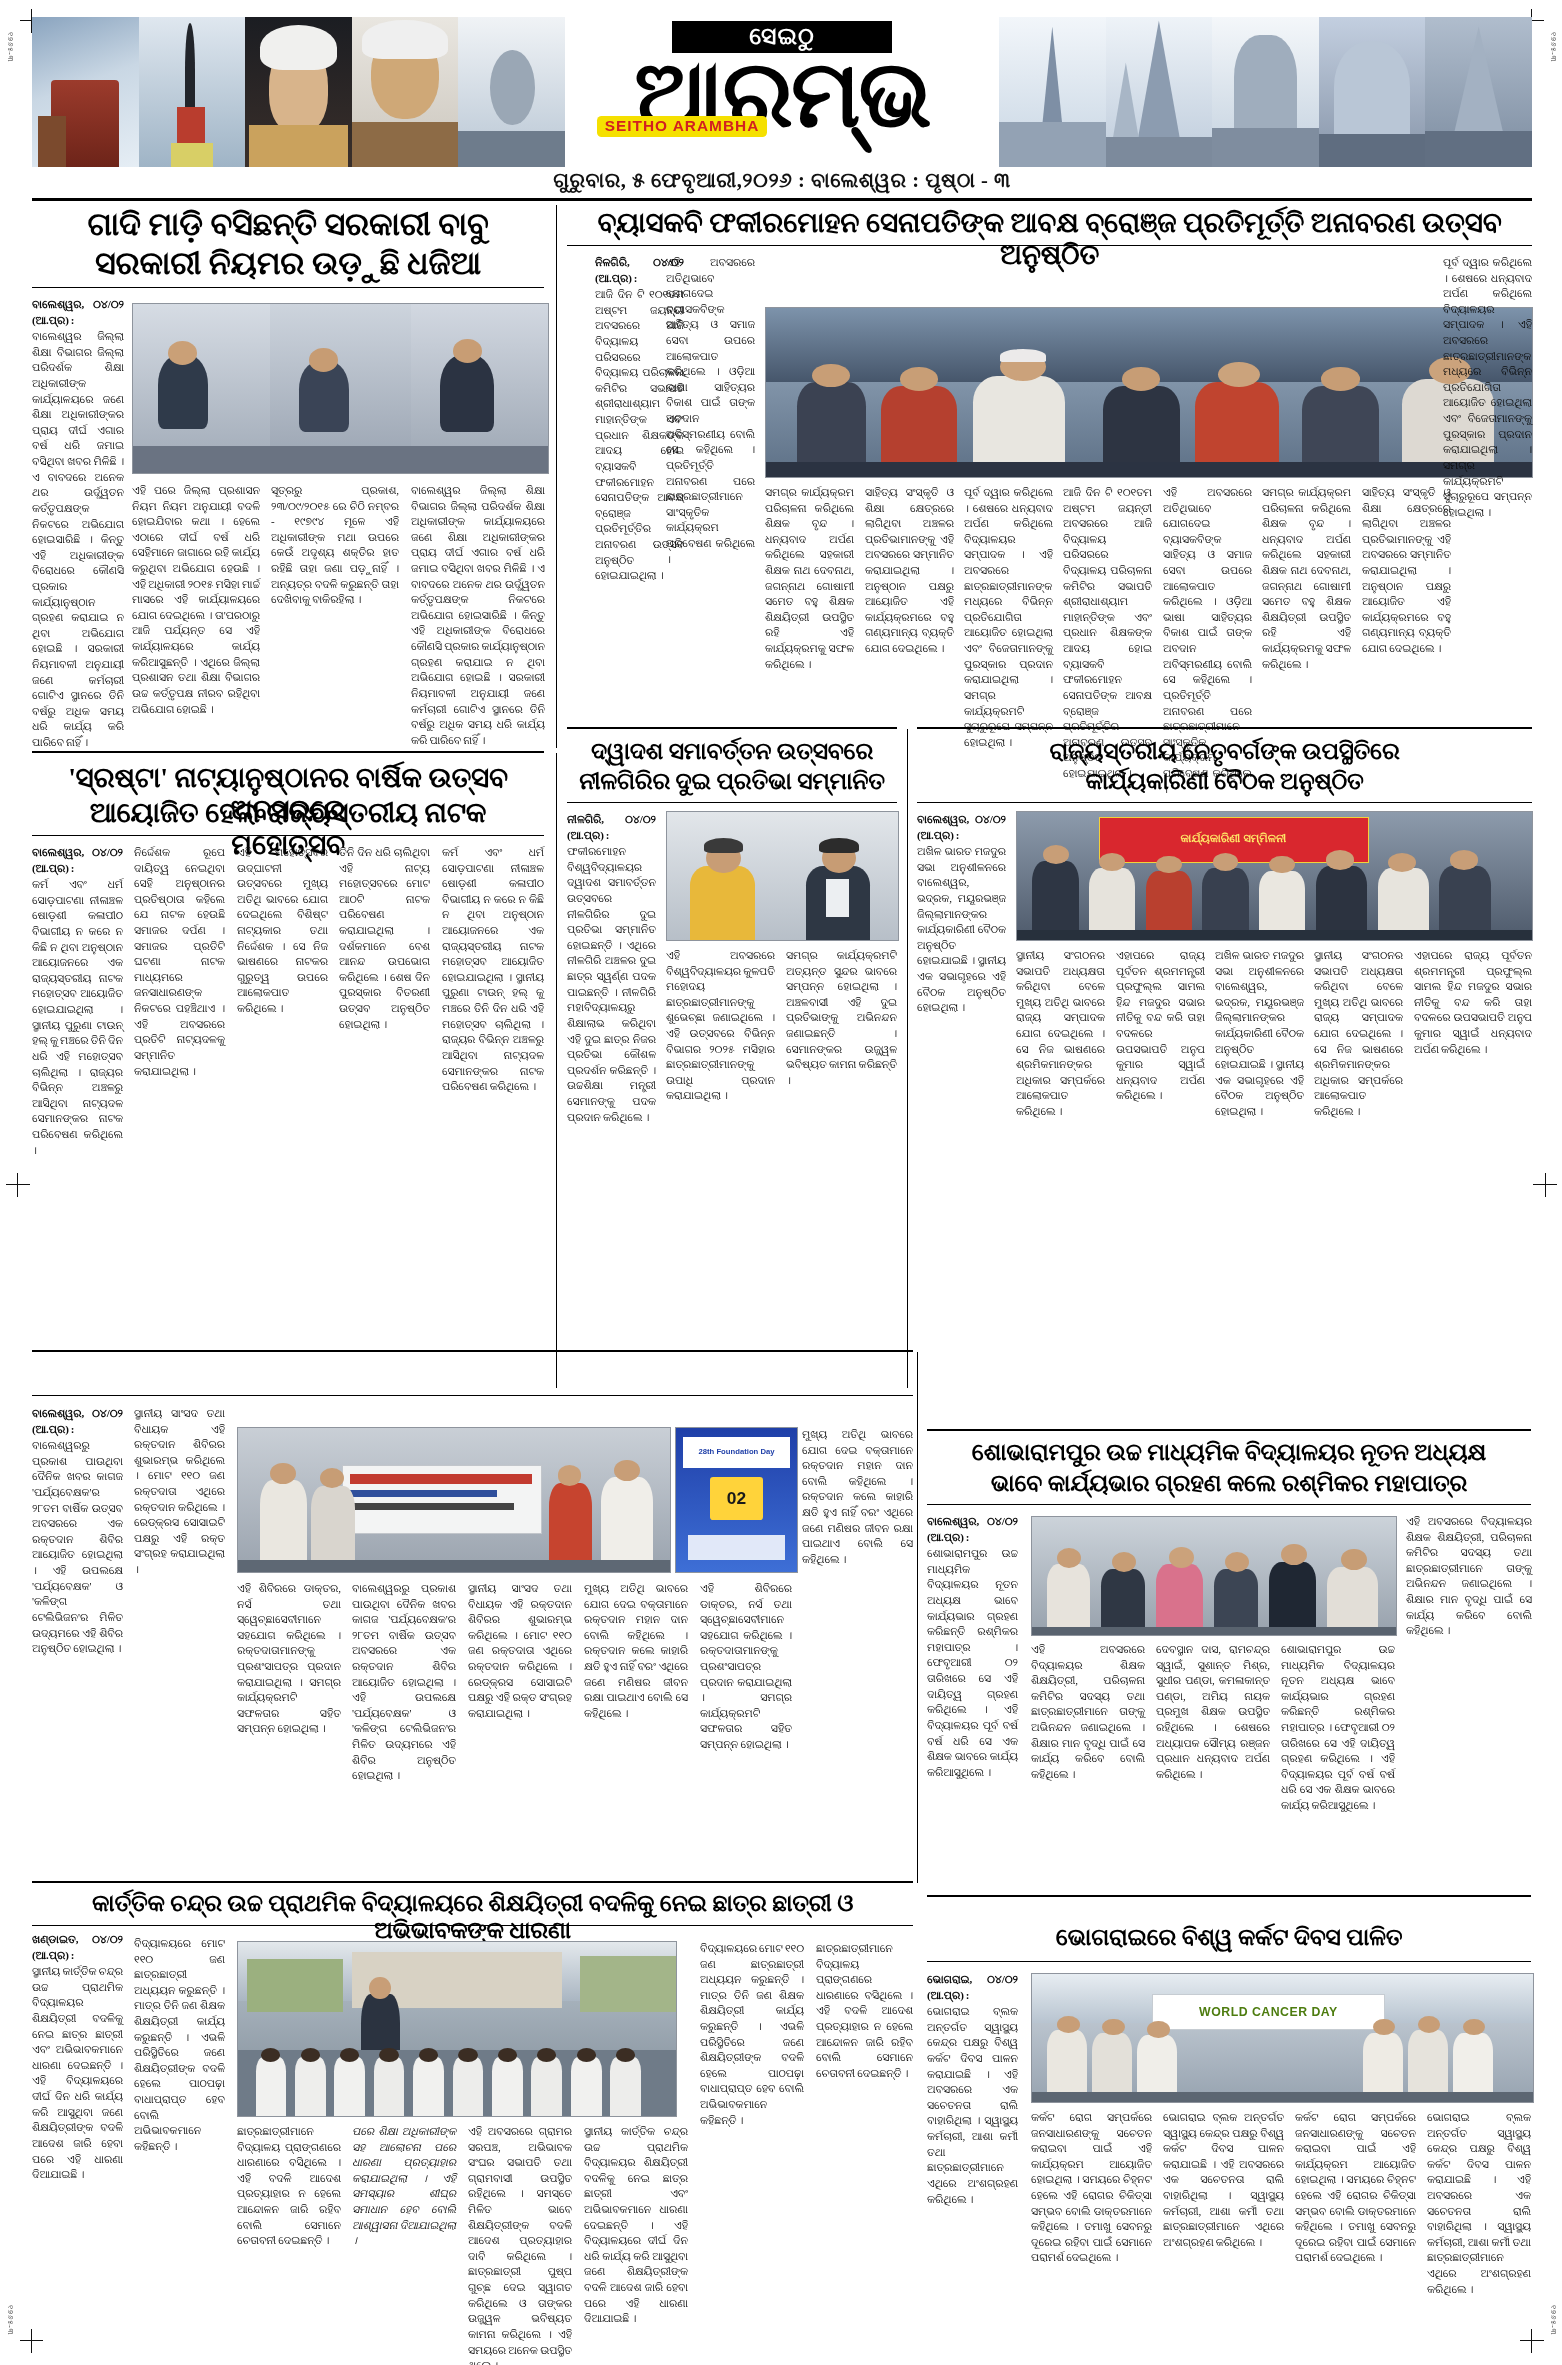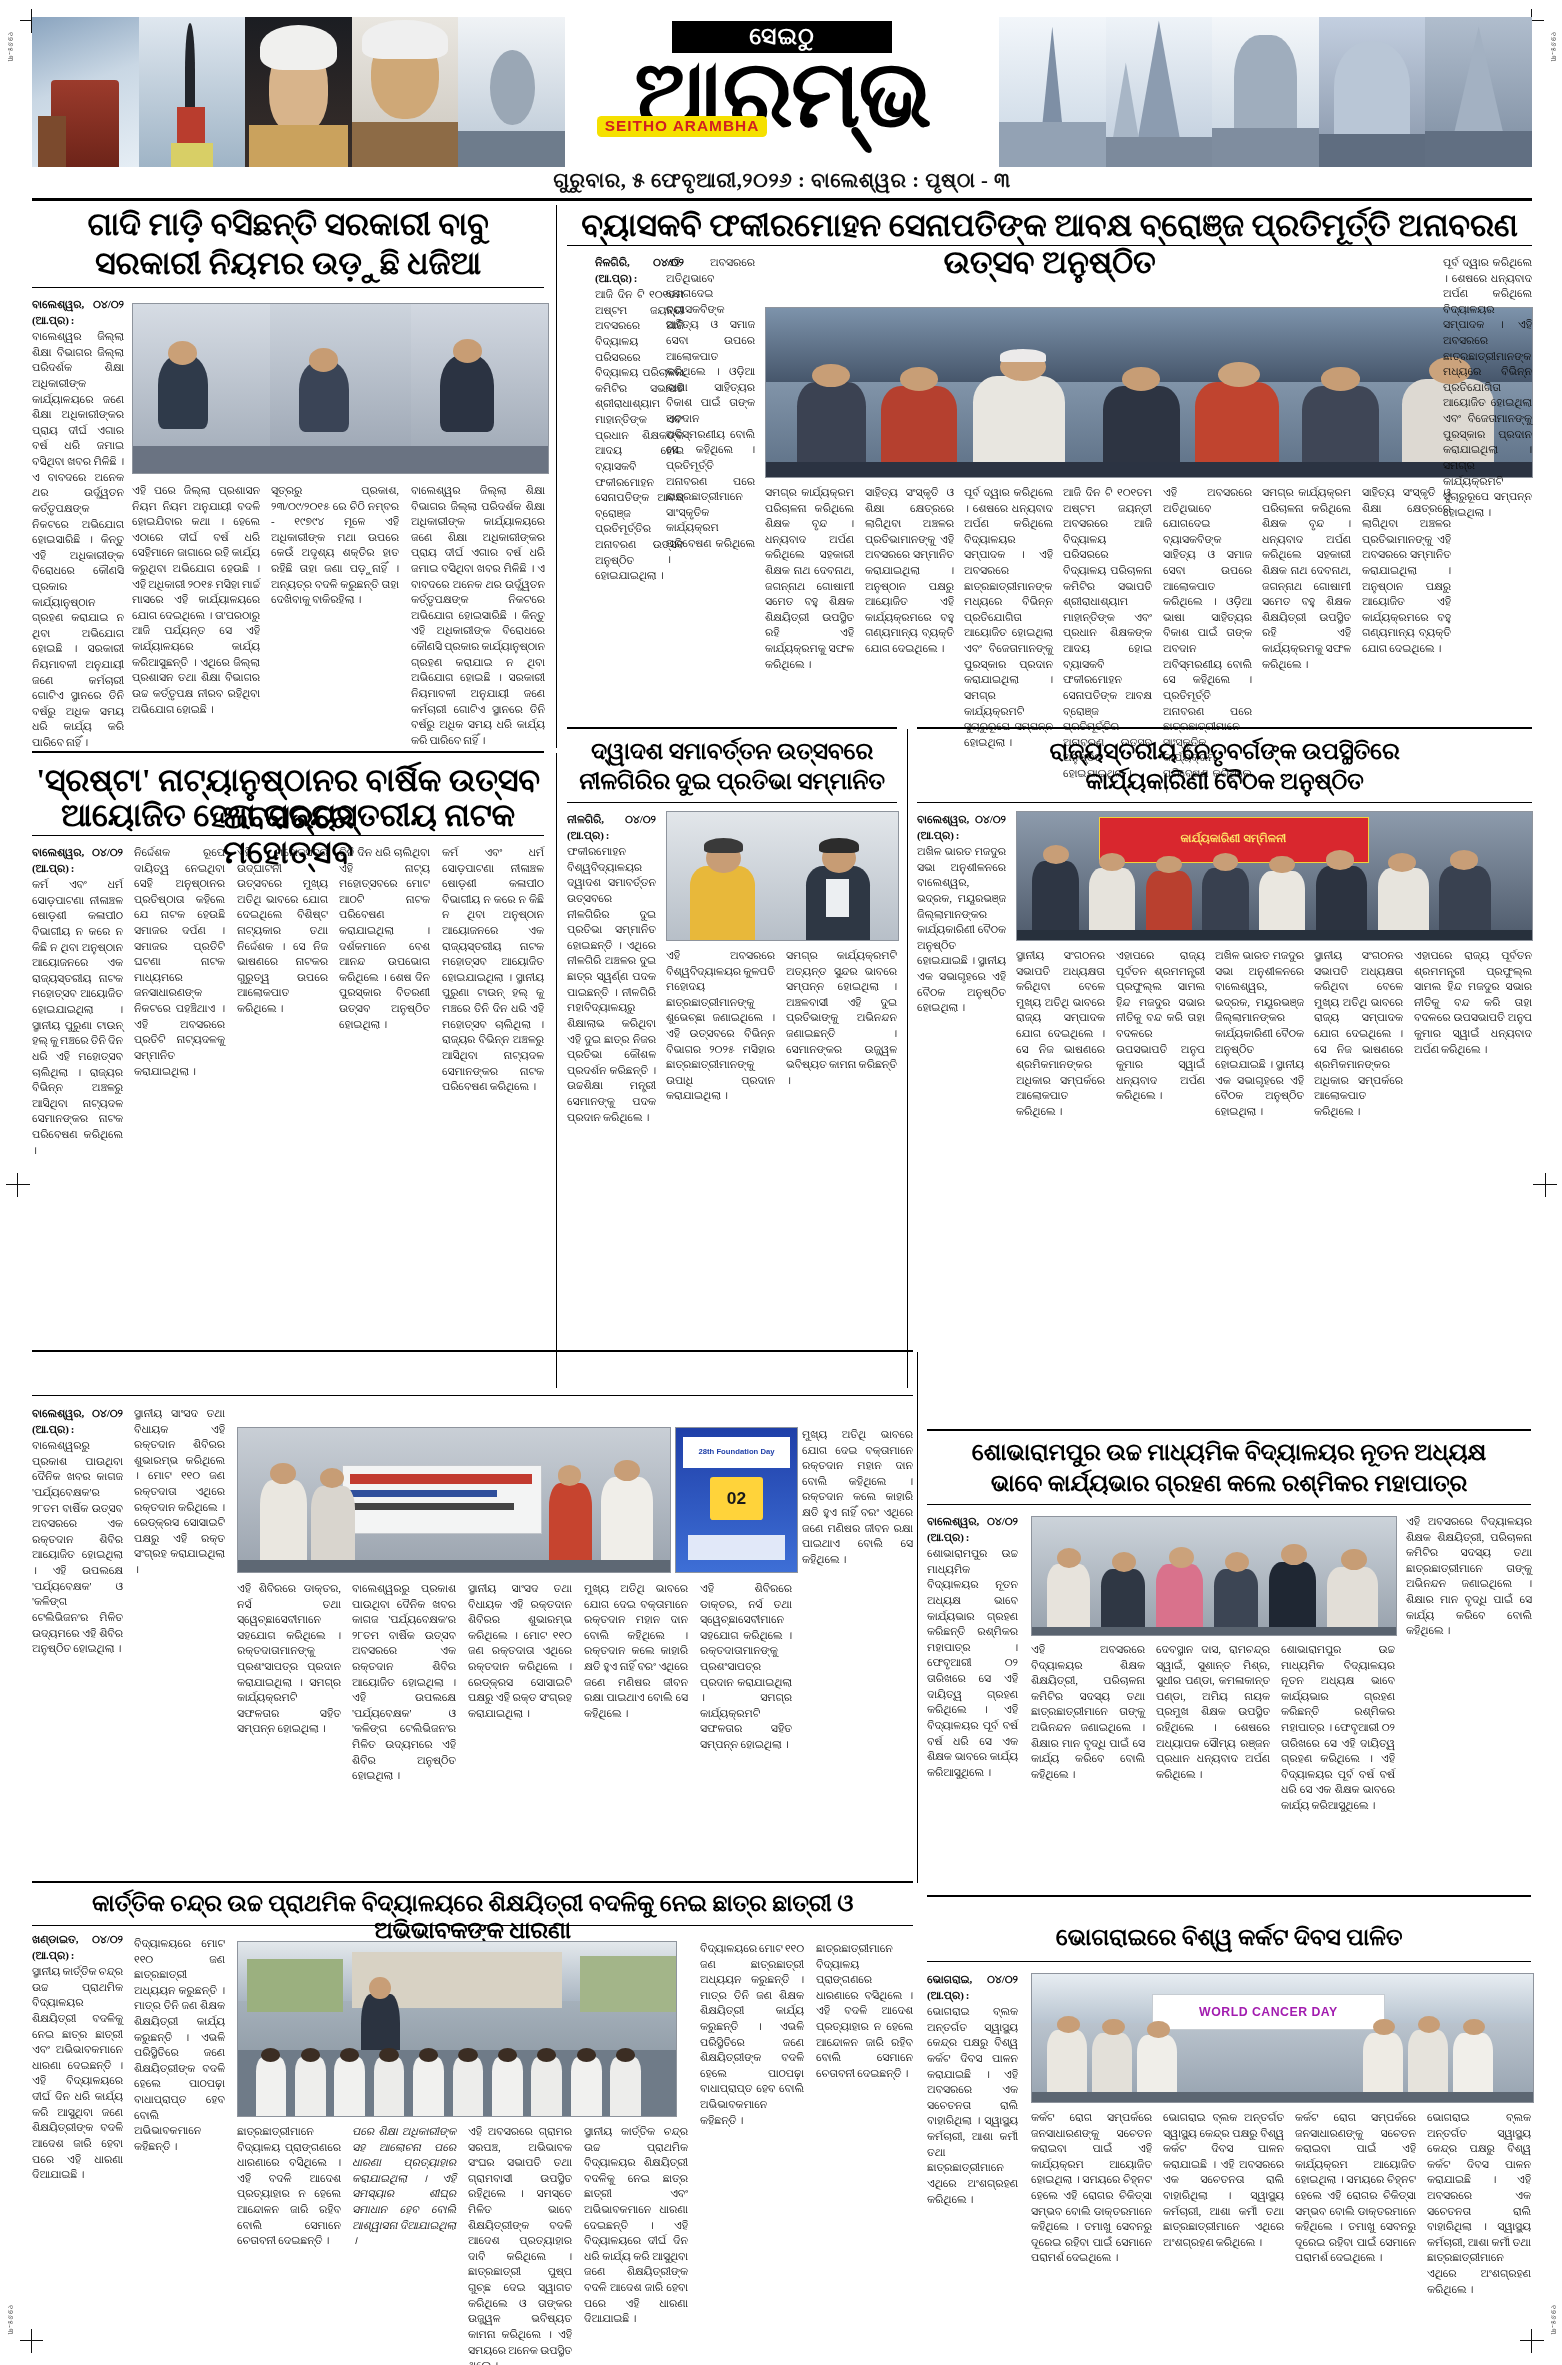--- a/index.html
+++ b/index.html
@@ -44,21 +44,21 @@
 
   
   .dateline{position:absolute;left:32px;top:169px;width:1500px;text-align:center;
     font-size:20.5px;font-weight:bold;color:#111;letter-spacing:0.5px;}
   .rule{position:absolute;background:#000;}
   .r-thick{height:2.6px;}
 
   
   .hl{font-weight:bold;color:#000;text-align:center;line-height:1.16;letter-spacing:-0.3px;}
   .hl-xl{font-size:32px;}
-  .hl-lg{font-size:32px;text-align:center;}
+  .hl-lg{font-size:28px;text-align:center;}
   .hl-md{font-size:23.6px;}
 
   .col{position:absolute;text-align:justify;font-size:11px;line-height:1.42;color:#0b0b0b;
     letter-spacing:-0.1px;word-spacing:-0.5px;hyphens:auto;}
   .col p{margin:0 0 1px 0;text-align:justify;}
 
   .vline{position:absolute;width:1px;background:#000;}
   .hline{position:absolute;height:1px;background:#000;}
   .hline3{position:absolute;height:2px;background:#000;}
 
@@ -513,21 +513,21 @@
 
   <div class="col" style="left:927px;top:1972px;width:91px;height:369px;">
     <p><b>ଭୋଗରାଇ, ୦୪/୦୨ (ଆ.ପ୍ର) :</b></p>
     <p>ଭୋଗରାଇ ବ୍ଲକ ଅନ୍ତର୍ଗତ ସ୍ୱାସ୍ଥ୍ୟ କେନ୍ଦ୍ର ପକ୍ଷରୁ ବିଶ୍ୱ କର୍କଟ ଦିବସ ପାଳନ କରାଯାଇଛି । ଏହି ଅବସରରେ ଏକ ସଚେତନତା ରାଲି ବାହାରିଥିଲା । ସ୍ୱାସ୍ଥ୍ୟ କର୍ମଚାରୀ, ଆଶା କର୍ମୀ ତଥା ଛାତ୍ରଛାତ୍ରୀମାନେ ଏଥିରେ ଅଂଶଗ୍ରହଣ କରିଥିଲେ ।</p>
   </div>
 
   <div class="photo" style="left:1031px;top:1973px;width:501px;height:128px;">
     <div style="position:absolute;inset:0;background:linear-gradient(#cfd7df,#97a3b0);"></div>
     <div style="position:absolute;left:0;top:0;width:100%;height:38%;background:linear-gradient(#e7edf2,#b8c4d0);"></div>
     <div style="position:absolute;left:24%;top:16%;width:46%;height:26%;background:#ffffff;border:0.5px solid #c6ccd2;
-                display:flex;align-items:center;justify-content:center;color:#a21caf;
+                display:flex;align-items:center;justify-content:center;color:#4d7c0f;
                 font-family:'Liberation Sans',sans-serif;font-weight:bold;font-size:12.3px;letter-spacing:0.5px;">WORLD CANCER DAY</div>
     <div style="position:absolute;left:3%;top:44%;width:8%;height:56%;background:#eae7e0;border-radius:26% 26% 0 0;"></div>
     <div style="position:absolute;left:5%;top:33%;width:4.5%;height:13%;background:#c89e77;border-radius:50%;"></div>
     <div style="position:absolute;left:12%;top:46%;width:8%;height:54%;background:#e3e0d9;border-radius:26% 26% 0 0;"></div>
     <div style="position:absolute;left:14%;top:35%;width:4.5%;height:13%;background:#c79d75;border-radius:50%;"></div>
     <div style="position:absolute;left:21%;top:48%;width:8%;height:52%;background:#f0eee9;border-radius:26% 26% 0 0;"></div>
     <div style="position:absolute;left:23%;top:37%;width:4.5%;height:13%;background:#c89e77;border-radius:50%;"></div>
     <div style="position:absolute;left:66%;top:46%;width:8%;height:54%;background:#eeebe4;border-radius:26% 26% 0 0;"></div>
     <div style="position:absolute;left:68%;top:35%;width:4.5%;height:13%;background:#c79d75;border-radius:50%;"></div>
     <div style="position:absolute;left:75%;top:44%;width:8%;height:56%;background:#e6e3dc;border-radius:26% 26% 0 0;"></div>

